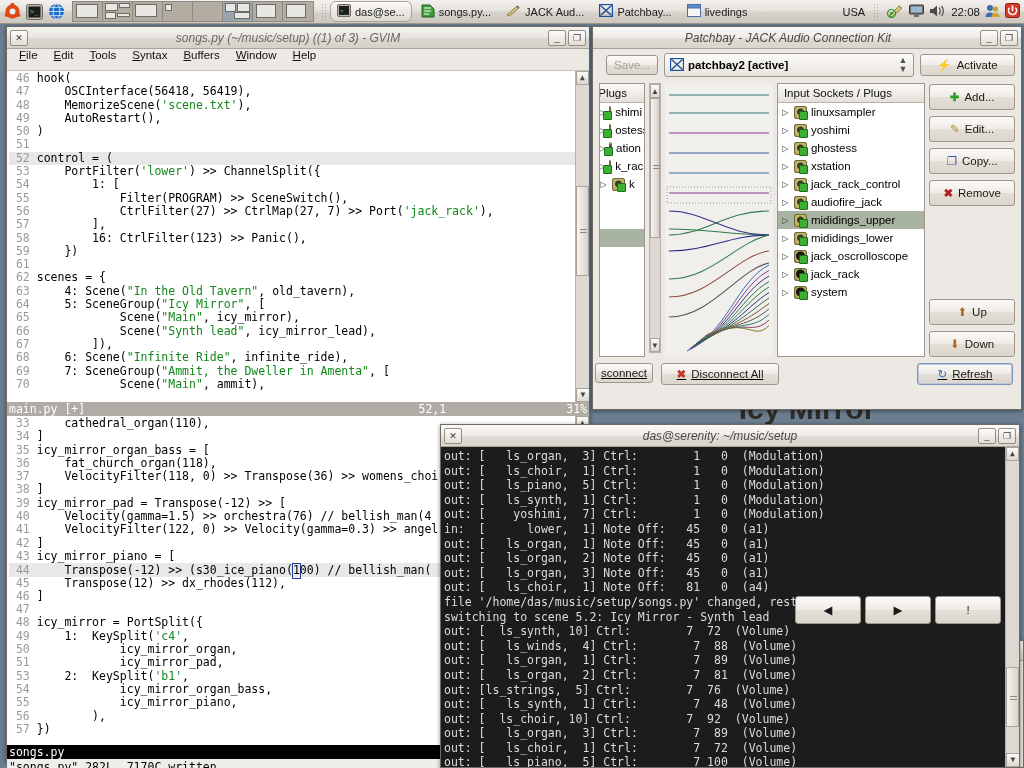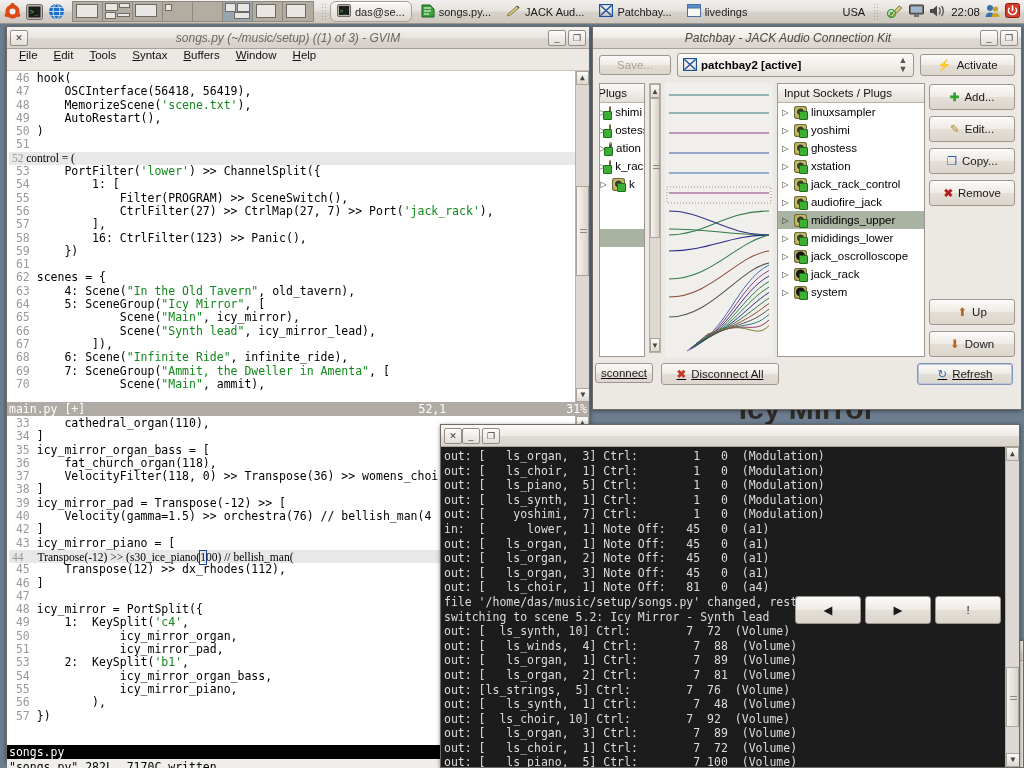--- a/index.html
+++ b/index.html
@@ -58,21 +58,21 @@
   .tb-right { display:flex; gap:2px; }
 
   
   #gvim { left:6px; top:26px; width:584px; height:736px; background:#f0eeea; }
   #gvim .menubar { height:22px; display:flex; align-items:flex-start; gap:16px; padding:0 12px;
     background:#ece9e4; border-bottom:1px solid #c8c2ba; font-size:11.5px; color:#111;}
   .mi u { text-decoration: underline; }
   .vim-pane { position:relative; overflow:hidden; background:#fff; font-family:"DejaVu Sans Mono","Liberation Mono",monospace;
      font-size:11.5px; line-height:13.3px; color:#000; }
   .vrow { white-space:pre; height:13.3px; }
-  .vrow.cur { background:#e8e8e8;font-family:Liberation Serif, serif; }
+  .vrow.cur { background:#e8e8e8; }
   .lnum { color:#9a9a9a; }
   .vstr { color:#12871b; }
   .vim-status { font-family:"DejaVu Sans Mono","Liberation Mono",monospace; font-size:11.5px;
     height:14px; display:flex; align-items:center; background:#b0aca5; color:#ffffff; padding:0 2px; }
   .vim-status.cur { background:#000; color:#fff; }
   .vim-status .sp { flex:1; }
   .vim-cmdline { font-family:"DejaVu Sans Mono","Liberation Mono",monospace; font-size:11.5px;
     height:16px; padding:1px 2px; background:#f0eeea; color:#000; white-space:pre;}
   .vscroll { position:absolute; right:0; top:0; width:14px; background:#ddd8d1; border-left:1px solid #b7b1a8; }
   .vs-btn { height:14px; background:linear-gradient(to bottom,#fbfaf8,#ddd8d0); border:1px solid #aaa49b;
@@ -356,20 +356,21 @@
   <div class="vim-pane" id="vim-pane-2" style="height:329px;padding-top:1px;">
     <div id="pane2-lines" style="padding-left:2px;">
         <div class="vrow"><span class="lnum"> 33 </span>    cathedral_organ(110),</div>
         <div class="vrow"><span class="lnum"> 34 </span>]</div>
         <div class="vrow"><span class="lnum"> 35 </span>icy_mirror_organ_bass = [</div>
         <div class="vrow"><span class="lnum"> 36 </span>    fat_church_organ(118),</div>
         <div class="vrow"><span class="lnum"> 37 </span>    VelocityFilter(118, 0) &gt;&gt; Transpose(36) &gt;&gt; womens_choi</div>
         <div class="vrow"><span class="lnum"> 38 </span>]</div>
         <div class="vrow"><span class="lnum"> 39 </span>icy_mirror_pad = Transpose(-12) &gt;&gt; [</div>
         <div class="vrow"><span class="lnum"> 40 </span>    Velocity(gamma=1.5) &gt;&gt; orchestra(76) // bellish_man(4</div>
+        <div class="vrow"><span class="lnum"> 41 </span>    VelocityFilter(122, 0) &gt;&gt; Velocity(gamma=0.3) &gt;&gt; angel</div>
         <div class="vrow"><span class="lnum"> 42 </span>]</div>
         <div class="vrow"><span class="lnum"> 43 </span>icy_mirror_piano = [</div>
         <div class="vrow cur"><span class="lnum"> 44 </span>    Transpose(-12) &gt;&gt; (s30_ice_piano(<span class="vcursor">1</span>00) // bellish_man(</div>
         <div class="vrow"><span class="lnum"> 45 </span>    Transpose(12) &gt;&gt; dx_rhodes(112),</div>
         <div class="vrow"><span class="lnum"> 46 </span>]</div>
         <div class="vrow"><span class="lnum"> 47 </span></div>
         <div class="vrow"><span class="lnum"> 48 </span>icy_mirror = PortSplit({</div>
         <div class="vrow"><span class="lnum"> 49 </span>    1:  KeySplit(<span class="vstr">'c4'</span>,</div>
         <div class="vrow"><span class="lnum"> 50 </span>            icy_mirror_organ,</div>
         <div class="vrow"><span class="lnum"> 51 </span>            icy_mirror_pad,</div>
@@ -477,21 +478,21 @@
 <div class="win" id="patchbay">
   <div class="titlebar">
     <div class="tb-title active-t">Patchbay - JACK Audio Connection Kit</div>
     <div class="tb-right">
       <div class="tb-btn">_</div>
       <div class="tb-btn">❐</div>
     </div>
   </div>
 
   <div class="pb-toolbar">
-    <div class="btn dis" style="width:72px;">Save...</div>
+    <div class="btn dis" style="width:52px;margin-left:7px;">Save...</div>
     <div class="combo">
       <span>
         <svg width="14" height="13" viewBox="0 0 14 13">
             <rect x="0.5" y="0.5" width="13" height="12" fill="none" stroke="#1b4f9c" stroke-width="1.3"></rect>
             <path d="M1.5 1.5 L12.5 11.5 M12.5 1.5 L1.5 11.5" stroke="#1b4f9c" stroke-width="1.4"></path>
           </svg>
       </span>
       <span class="cb-txt">patchbay2 [active]</span>
       <span class="cb-arrow">▲<br>▼</span>
     </div>
@@ -681,20 +682,21 @@
     <div class="btn focus" style="width:96px;">
       <span style="color:#2f6fc0;">↻</span>
       <span>Refresh</span>
     </div>
   </div>
 </div>
 
 <div class="win" id="term">
   <div class="titlebar">
     <div class="tb-btn">✕</div>
+    <div class="tb-title active-t">das@serenity: ~/music/setup</div>
     <div class="tb-right">
       <div class="tb-btn">_</div>
       <div class="tb-btn">❐</div>
     </div>
   </div>
   <div class="term-body">
     <div id="term-lines">
         <div class="trow">out: [   ls_organ,  3] Ctrl:        1   0  (Modulation)</div>
         <div class="trow">out: [   ls_choir,  1] Ctrl:        1   0  (Modulation)</div>
         <div class="trow">out: [   ls_piano,  5] Ctrl:        1   0  (Modulation)</div>

